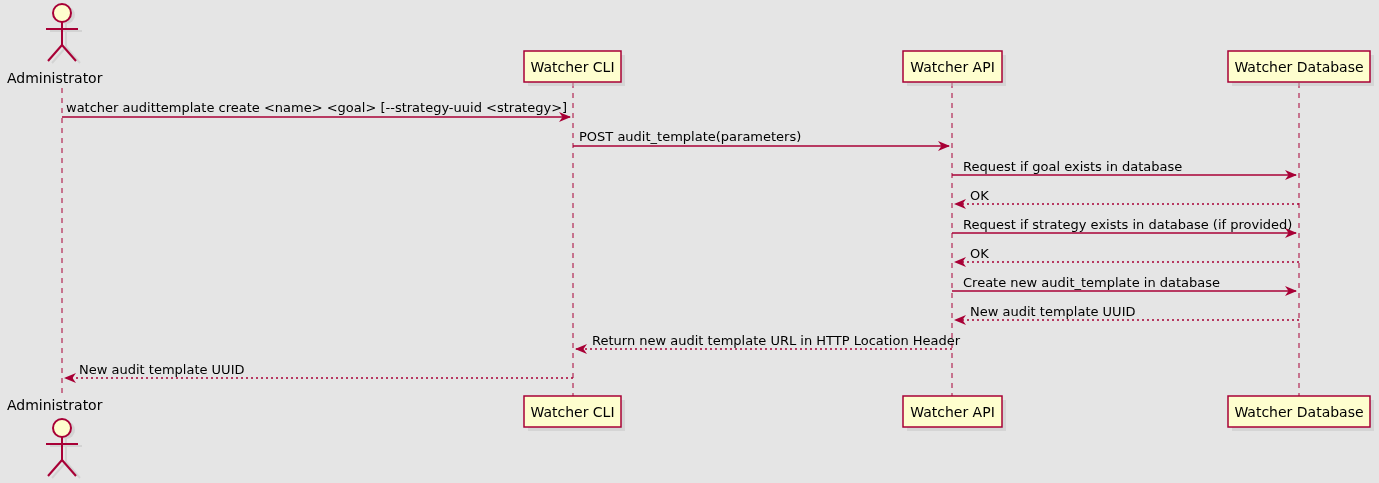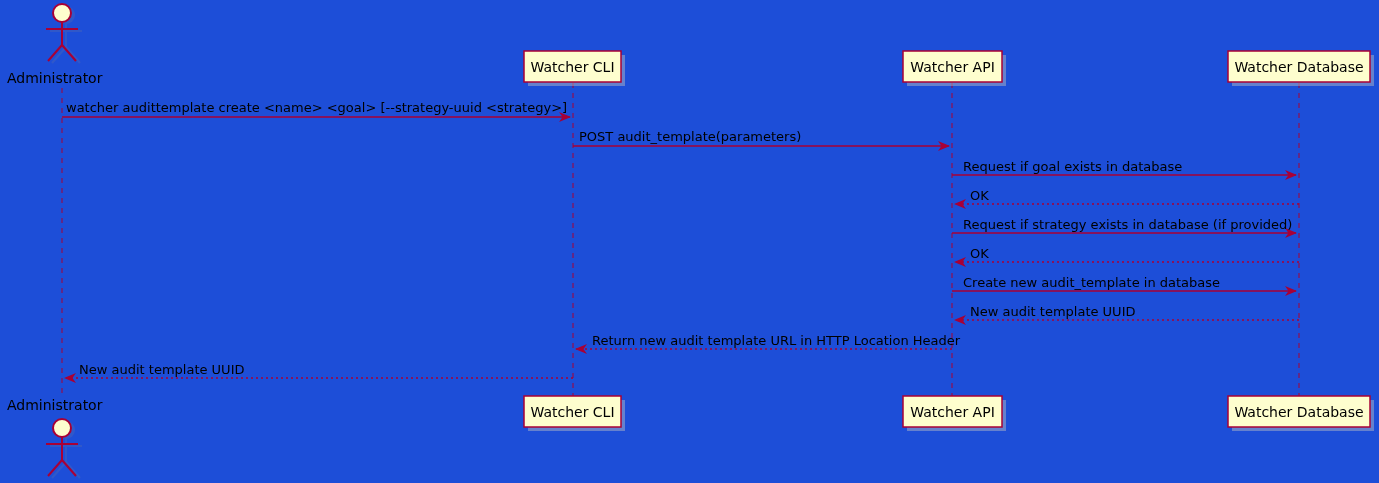--- a/index.html
+++ b/index.html
@@ -7,21 +7,21 @@
     padding: 0;
     background: #FFFFFF;
   }
   body {
     font-family: "DejaVu Sans", sans-serif;
   }
   #diagram-root {
     position: relative;
     width: 1379px;
     height: 483px;
-    background: #1d4ed8;
+    background: #e5e5e5;
     overflow: hidden;
   }
   svg.diagram-canvas {
     position: absolute;
     left: 0;
     top: 0;
     width: 1379px;
     height: 483px;
   }
   .participant-label {

